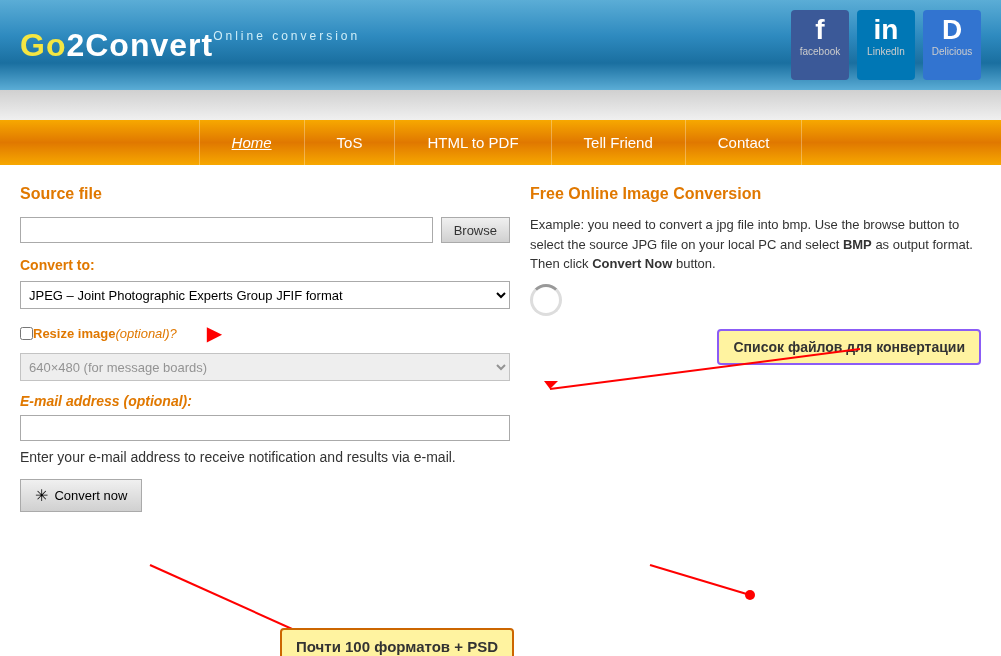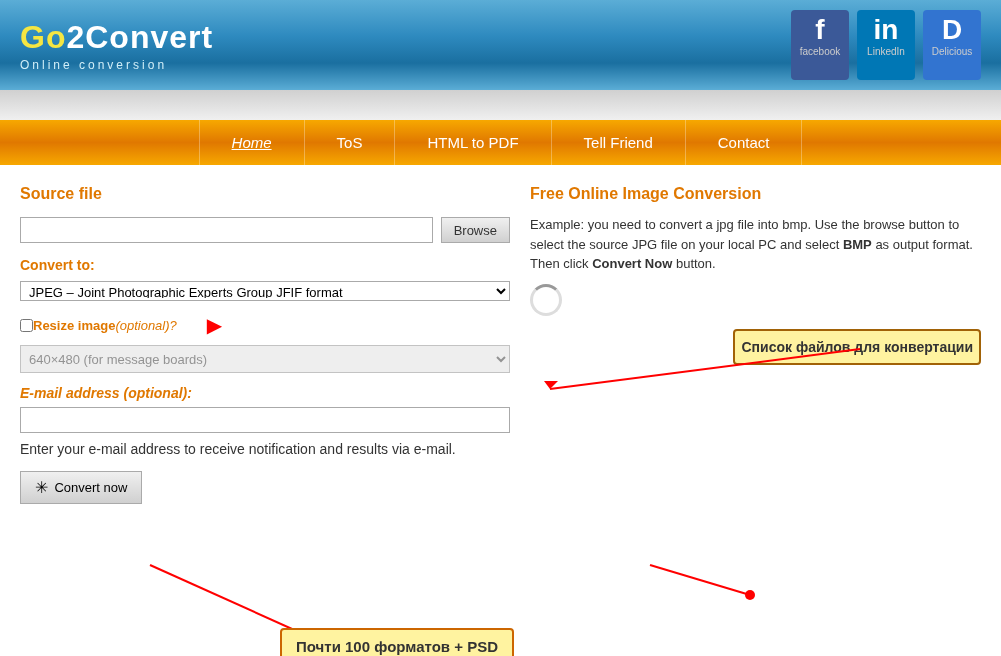--- a/index.html
+++ b/index.html
@@ -8,21 +8,21 @@
     
     .header {
       background: linear-gradient(180deg, #5badd6 0%, #2e8abf 40%, #1a6fa0 70%, #5badd6 100%);
       height: 90px;
       display: flex;
       align-items: center;
       justify-content: space-between;
       padding: 0 20px;
       position: relative;
     }
-    .logo-area { display: flex; flex-direction: column; }
+    .logo-area { display: flex; flex-direction: row; }
     .logo-text { font-size: 32px; font-weight: bold; color: #fff; letter-spacing: 1px; }
     .logo-text span.go { color: #f5e642; }
     .logo-text span.two { color: #fff; }
     .logo-text span.convert { color: #fff; }
     .logo-sub { color: #d0eef8; font-size: 12px; letter-spacing: 3px; margin-top: 2px; }
     .social-icons { display: flex; gap: 8px; align-items: flex-start; }
     .social-icon {
       width: 58px;
       height: 70px;
       display: flex;
@@ -94,21 +94,21 @@
       border: 1px solid #aaa;
       padding: 3px 12px;
       height: 26px;
       cursor: pointer;
       font-size: 13px;
       color: #333;
     }
     .convert-to-label { color: #e07800; font-size: 14px; font-weight: bold; margin-bottom: 8px; }
     .format-select {
       width: 100%;
-      height: 20px;
+      height: 28px;
       border: 1px solid #aaa;
       background: #fff;
       font-size: 13px;
       margin-bottom: 12px;
       padding: 2px 4px;
     }
     .resize-row { display: flex; align-items: center; margin-bottom: 8px; }
     .resize-label { color: #e07800; font-size: 13px; font-weight: bold; }
     .resize-optional { color: #e07800; font-style: italic; font-size: 13px; }
     .resize-select {
@@ -257,21 +257,21 @@
     <div class="right-title">Free Online Image Conversion</div>
     <div class="desc-text">
       Example: you need to convert a jpg file into bmp. Use the browse button to select the source JPG file on your local PC and select <strong>BMP</strong> as output format. Then click <strong>Convert Now</strong> button.
     </div>
     <div class="spinner-area">
       <div class="spinner"></div>
     </div>
 
     <div style="position:relative; height: 100px;">
 
-      <div style="position:absolute; top:0; right:0; background:#fff3a0; border:2px solid #a16207; border-radius:4px; padding:8px 6px; font-size:14px; font-weight:bold; color:#333;">Список файлов для конвертации</div>
+      <div style="position:absolute; top:0; right:0; background:#fff3a0; border:2px solid #8b5cf6; border-radius:4px; padding:8px 14px; font-size:14px; font-weight:bold; color:#333;">Список файлов для конвертации</div>
 
       <svg style="position:absolute; top:0; left:0; width:100%; height:100%; pointer-events:none;">
 
         <line x1="330" y1="20" x2="20" y2="60" stroke="red" stroke-width="2"></line>
         <polygon points="20,60 28,52 14,52" fill="red"></polygon>
       </svg>
     </div>
   </div>
 </div>
 

